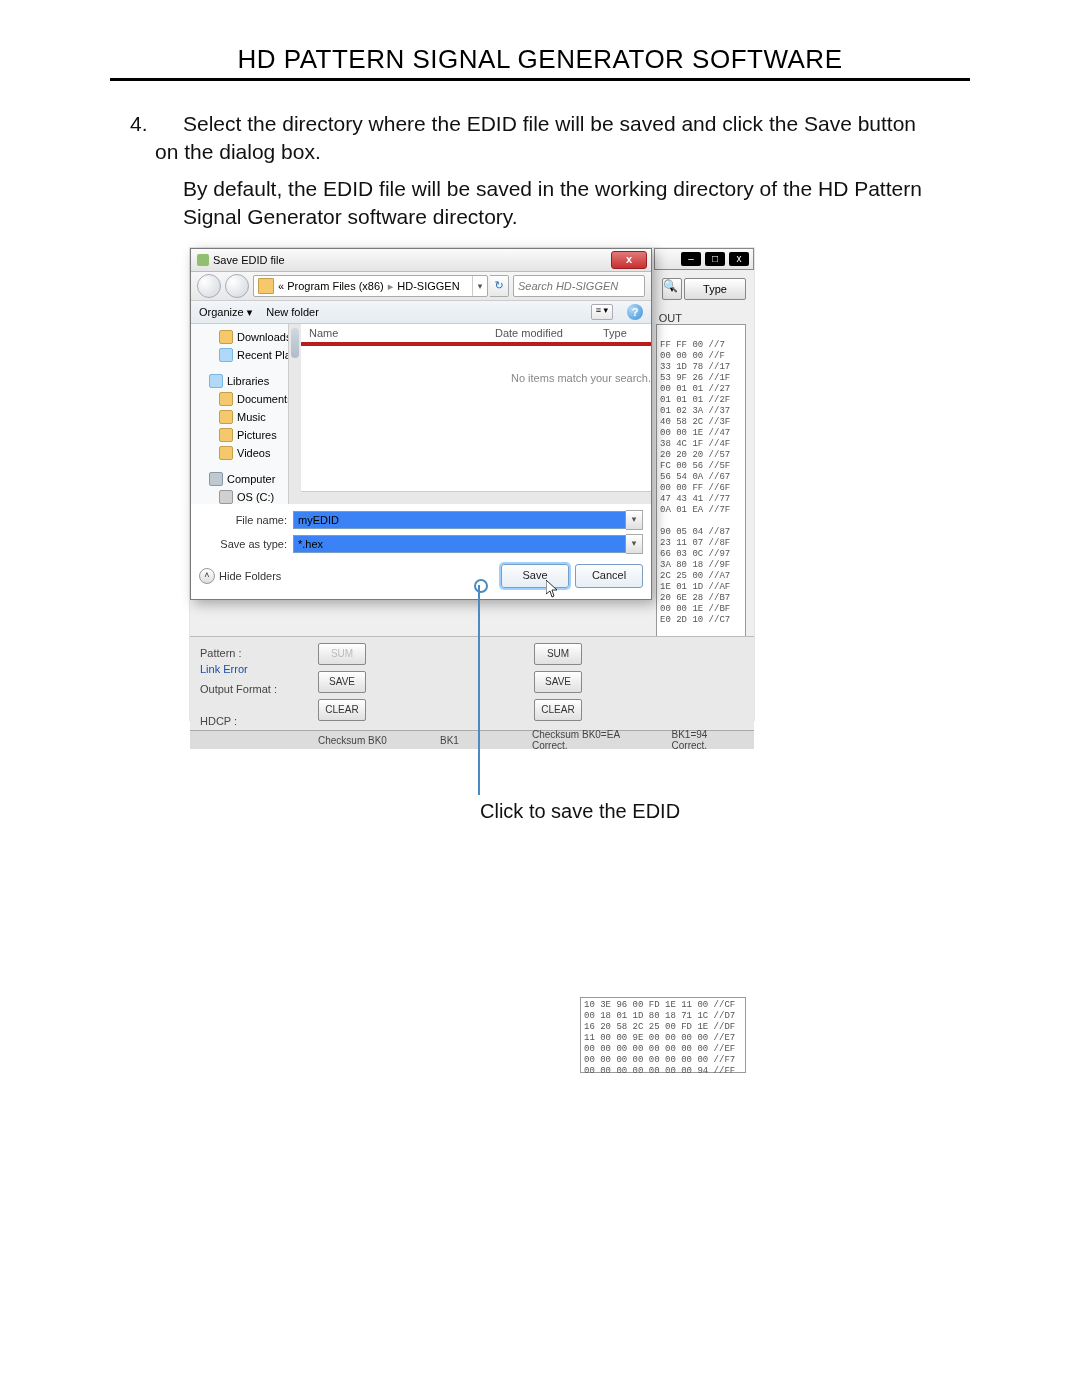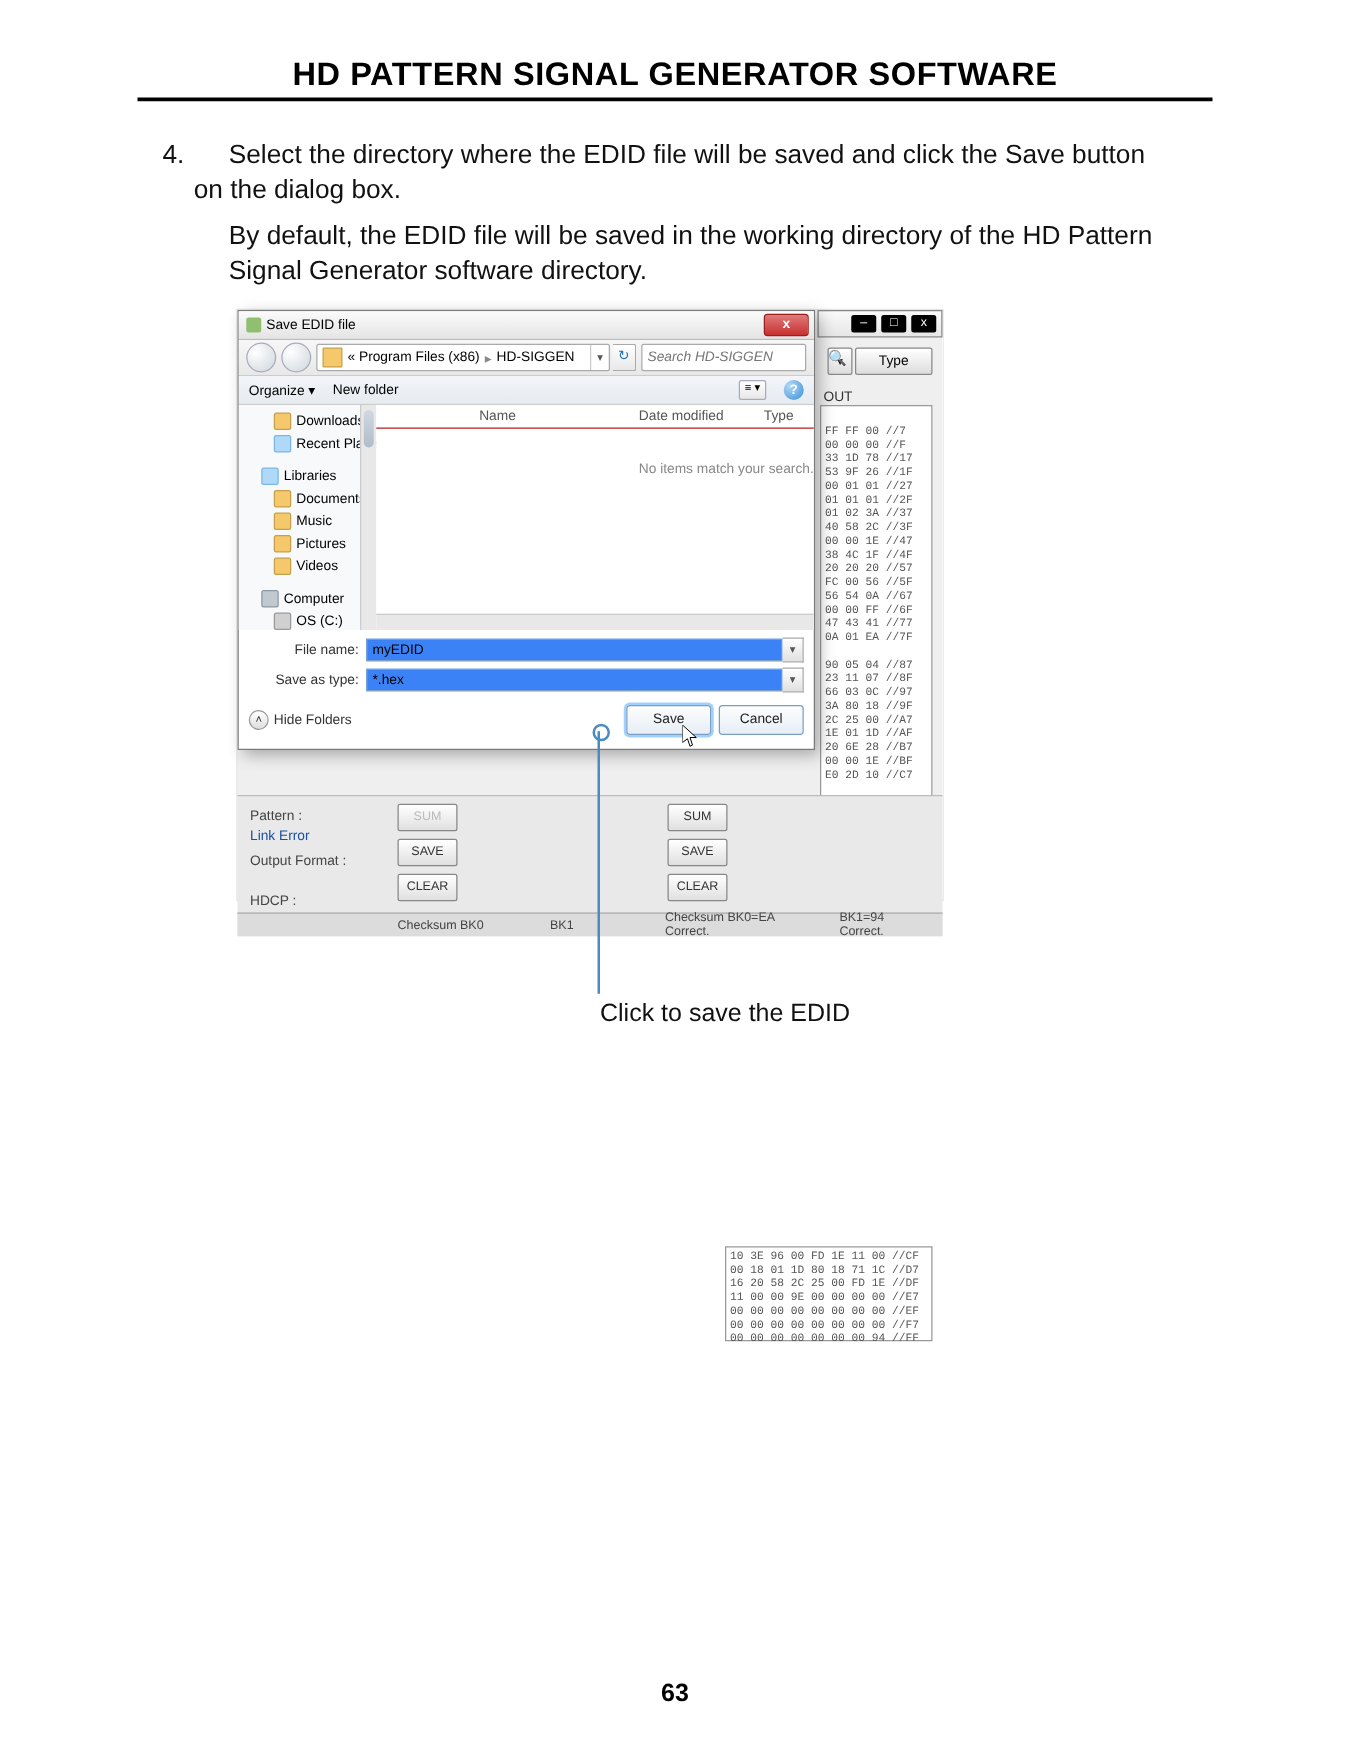--- a/index.html
+++ b/index.html
@@ -15,21 +15,21 @@
     background: #fff;
     margin: 0 auto;
     box-sizing: border-box;
   }
   .header-title {
     position: absolute;
     top: 44px;
     left: 0; right: 0;
     text-align: center;
     font-size: 26px;
-    font-weight: bold;
+    font-weight: normal;
     letter-spacing: 0.5px;
   }
   .header-rule {
     position: absolute;
     top: 78px;
     left: 110px;
     right: 110px;
     border-top: 3px solid #000;
   }
   .body-text {
@@ -381,25 +381,24 @@
   .ic-comp   { background: #c0c8d0; border: 1px solid #8a98a5;}
   .ic-drive  { background: #d0d0d0; border: 1px solid #999;}
   .file-pane {
     flex: 1;
     background: #fff;
     position: relative;
     font-size: 11px;
   }
   .file-header {
     height: 18px;
-    border-bottom: 1px solid #b91c1c;
+    border-bottom: 4px solid #b91c1c;
     display: flex;
     align-items: center;
     color: #555;
-    text-align: center;
   }
   .fh-col { padding-left: 8px; }
   .fh-name { flex: 1; }
   .fh-date { width: 100px; }
   .fh-type { width: 40px; padding-right: 8px; }
   .file-empty {
     text-align: right;
     color: #888;
     margin-top: 26px;
     font-size: 11px;
@@ -721,14 +720,13 @@
   <div class="callout-dot"></div>
   <div class="callout-line"></div>
   <div class="callout-label">Click to save the EDID</div>
 
   <div class="cursor">
     <svg viewBox="0 0 12 18">
         <path d="M0 0 L0 14 L4 11 L6 17 L8 16 L6 10 L11 10 Z" fill="#fff" stroke="#000" stroke-width="0.8"></path>
       </svg>
   </div>
 
-  <div class="page-num">63</div>
 </div>
 
 </body></html>

